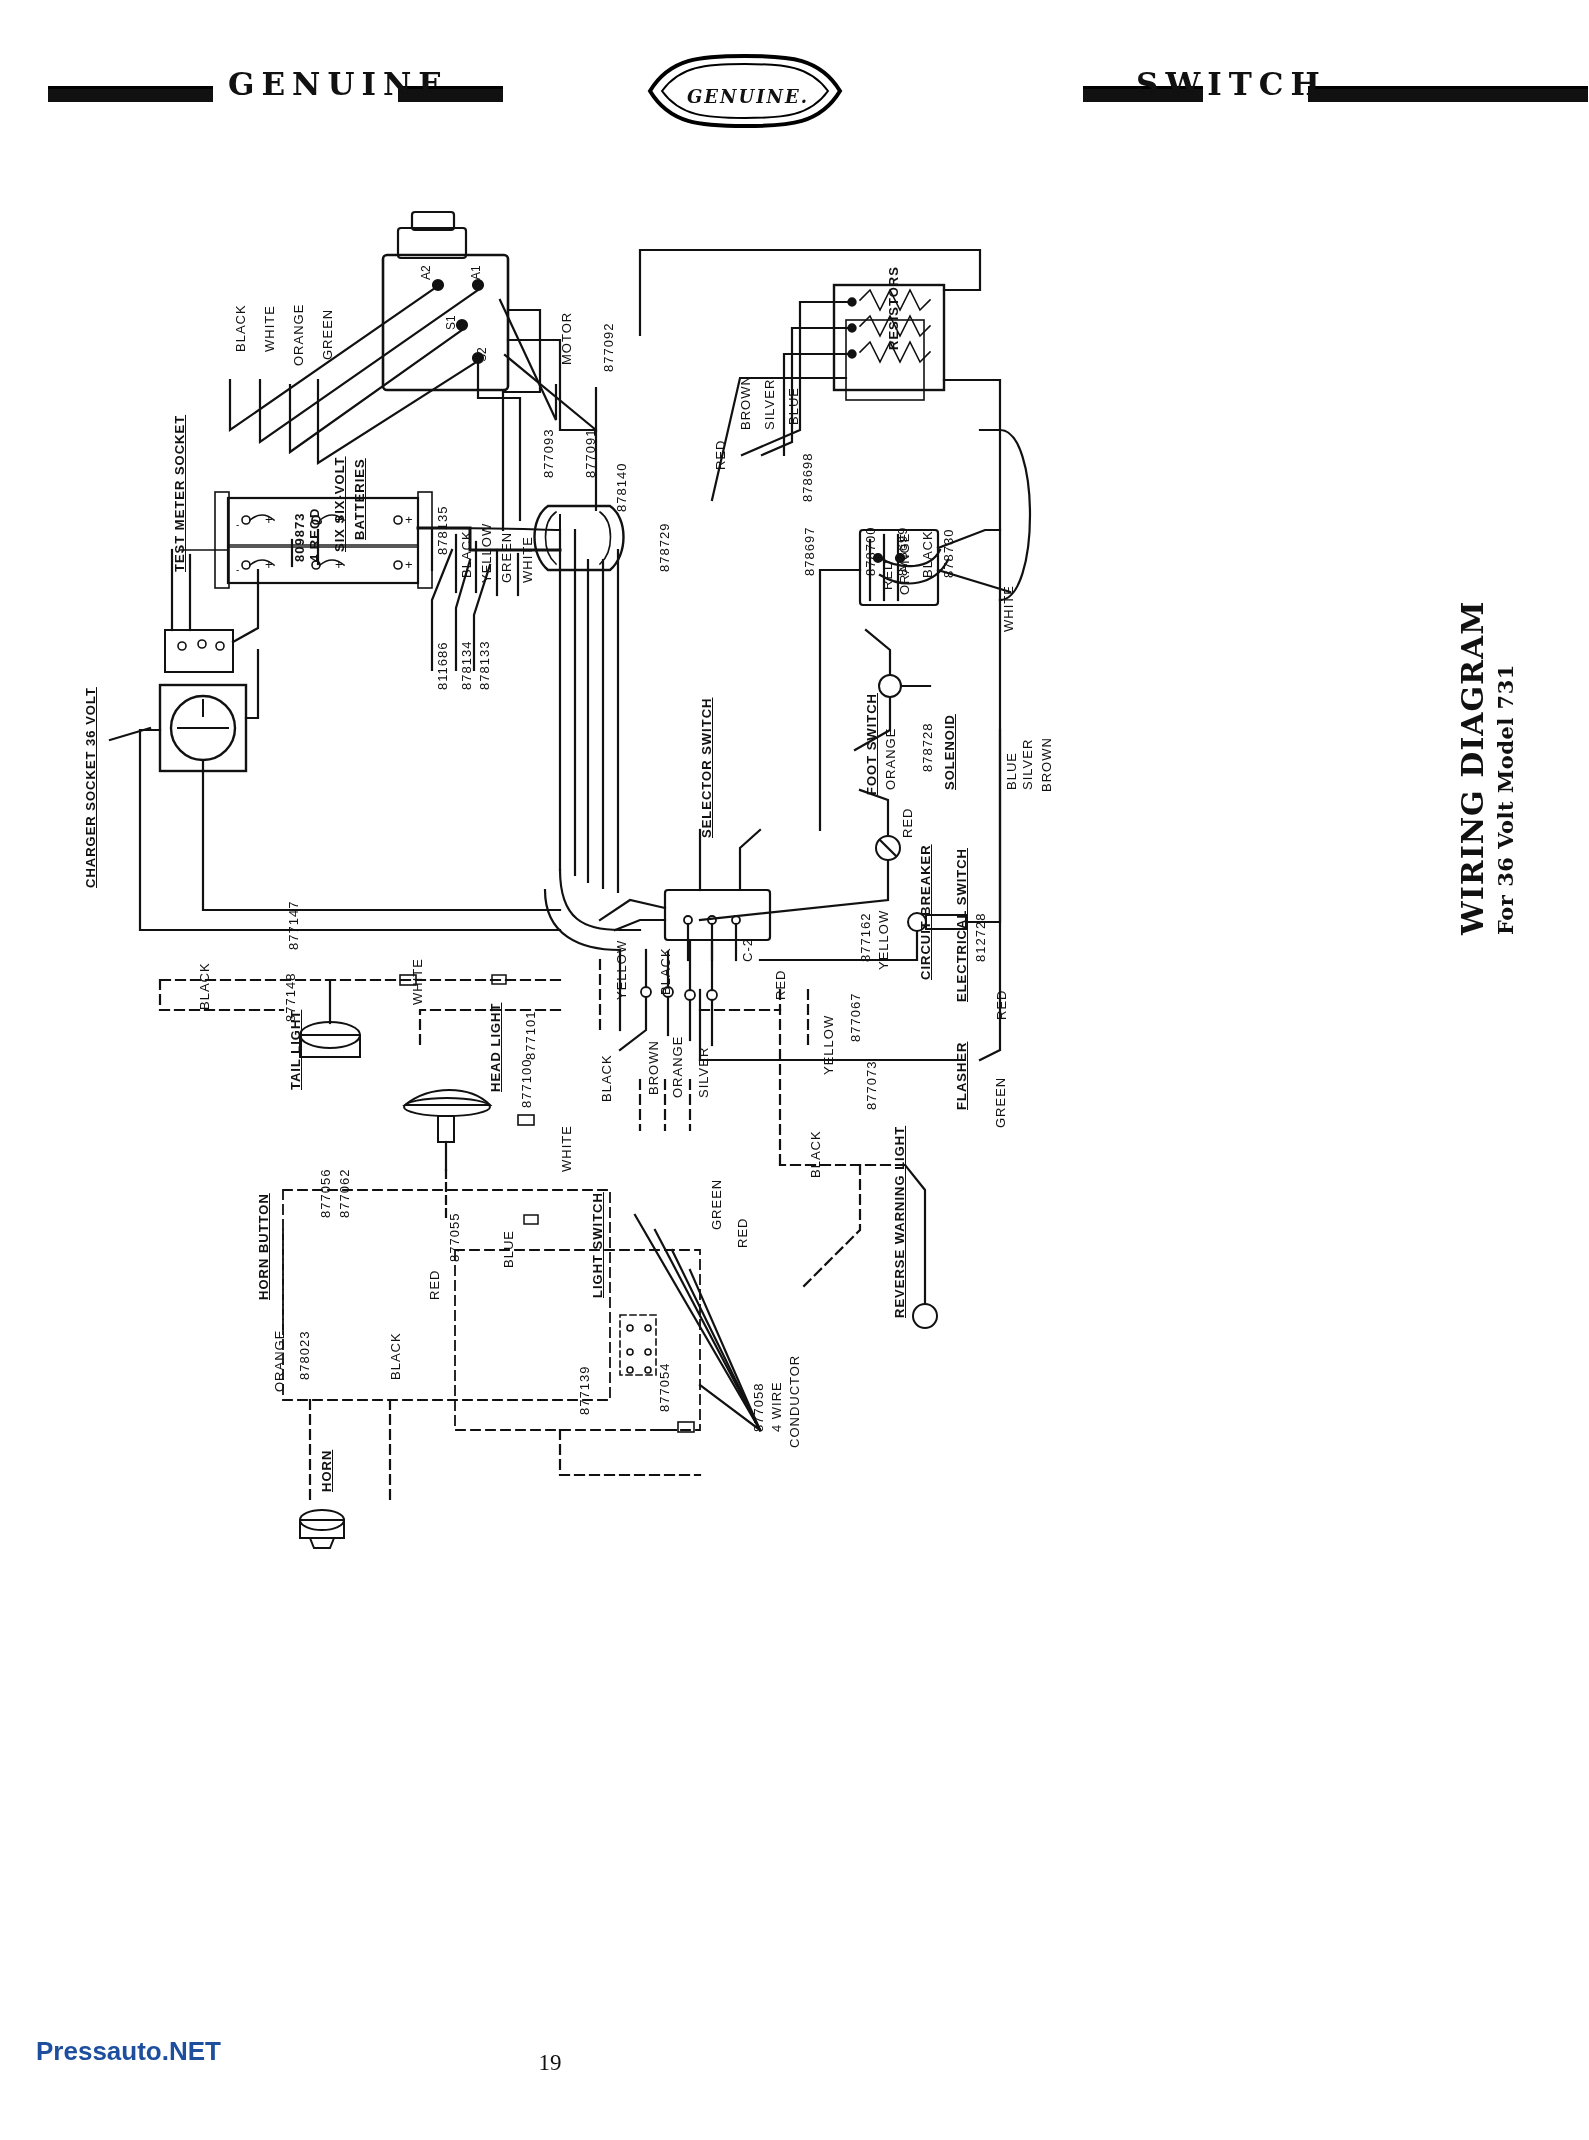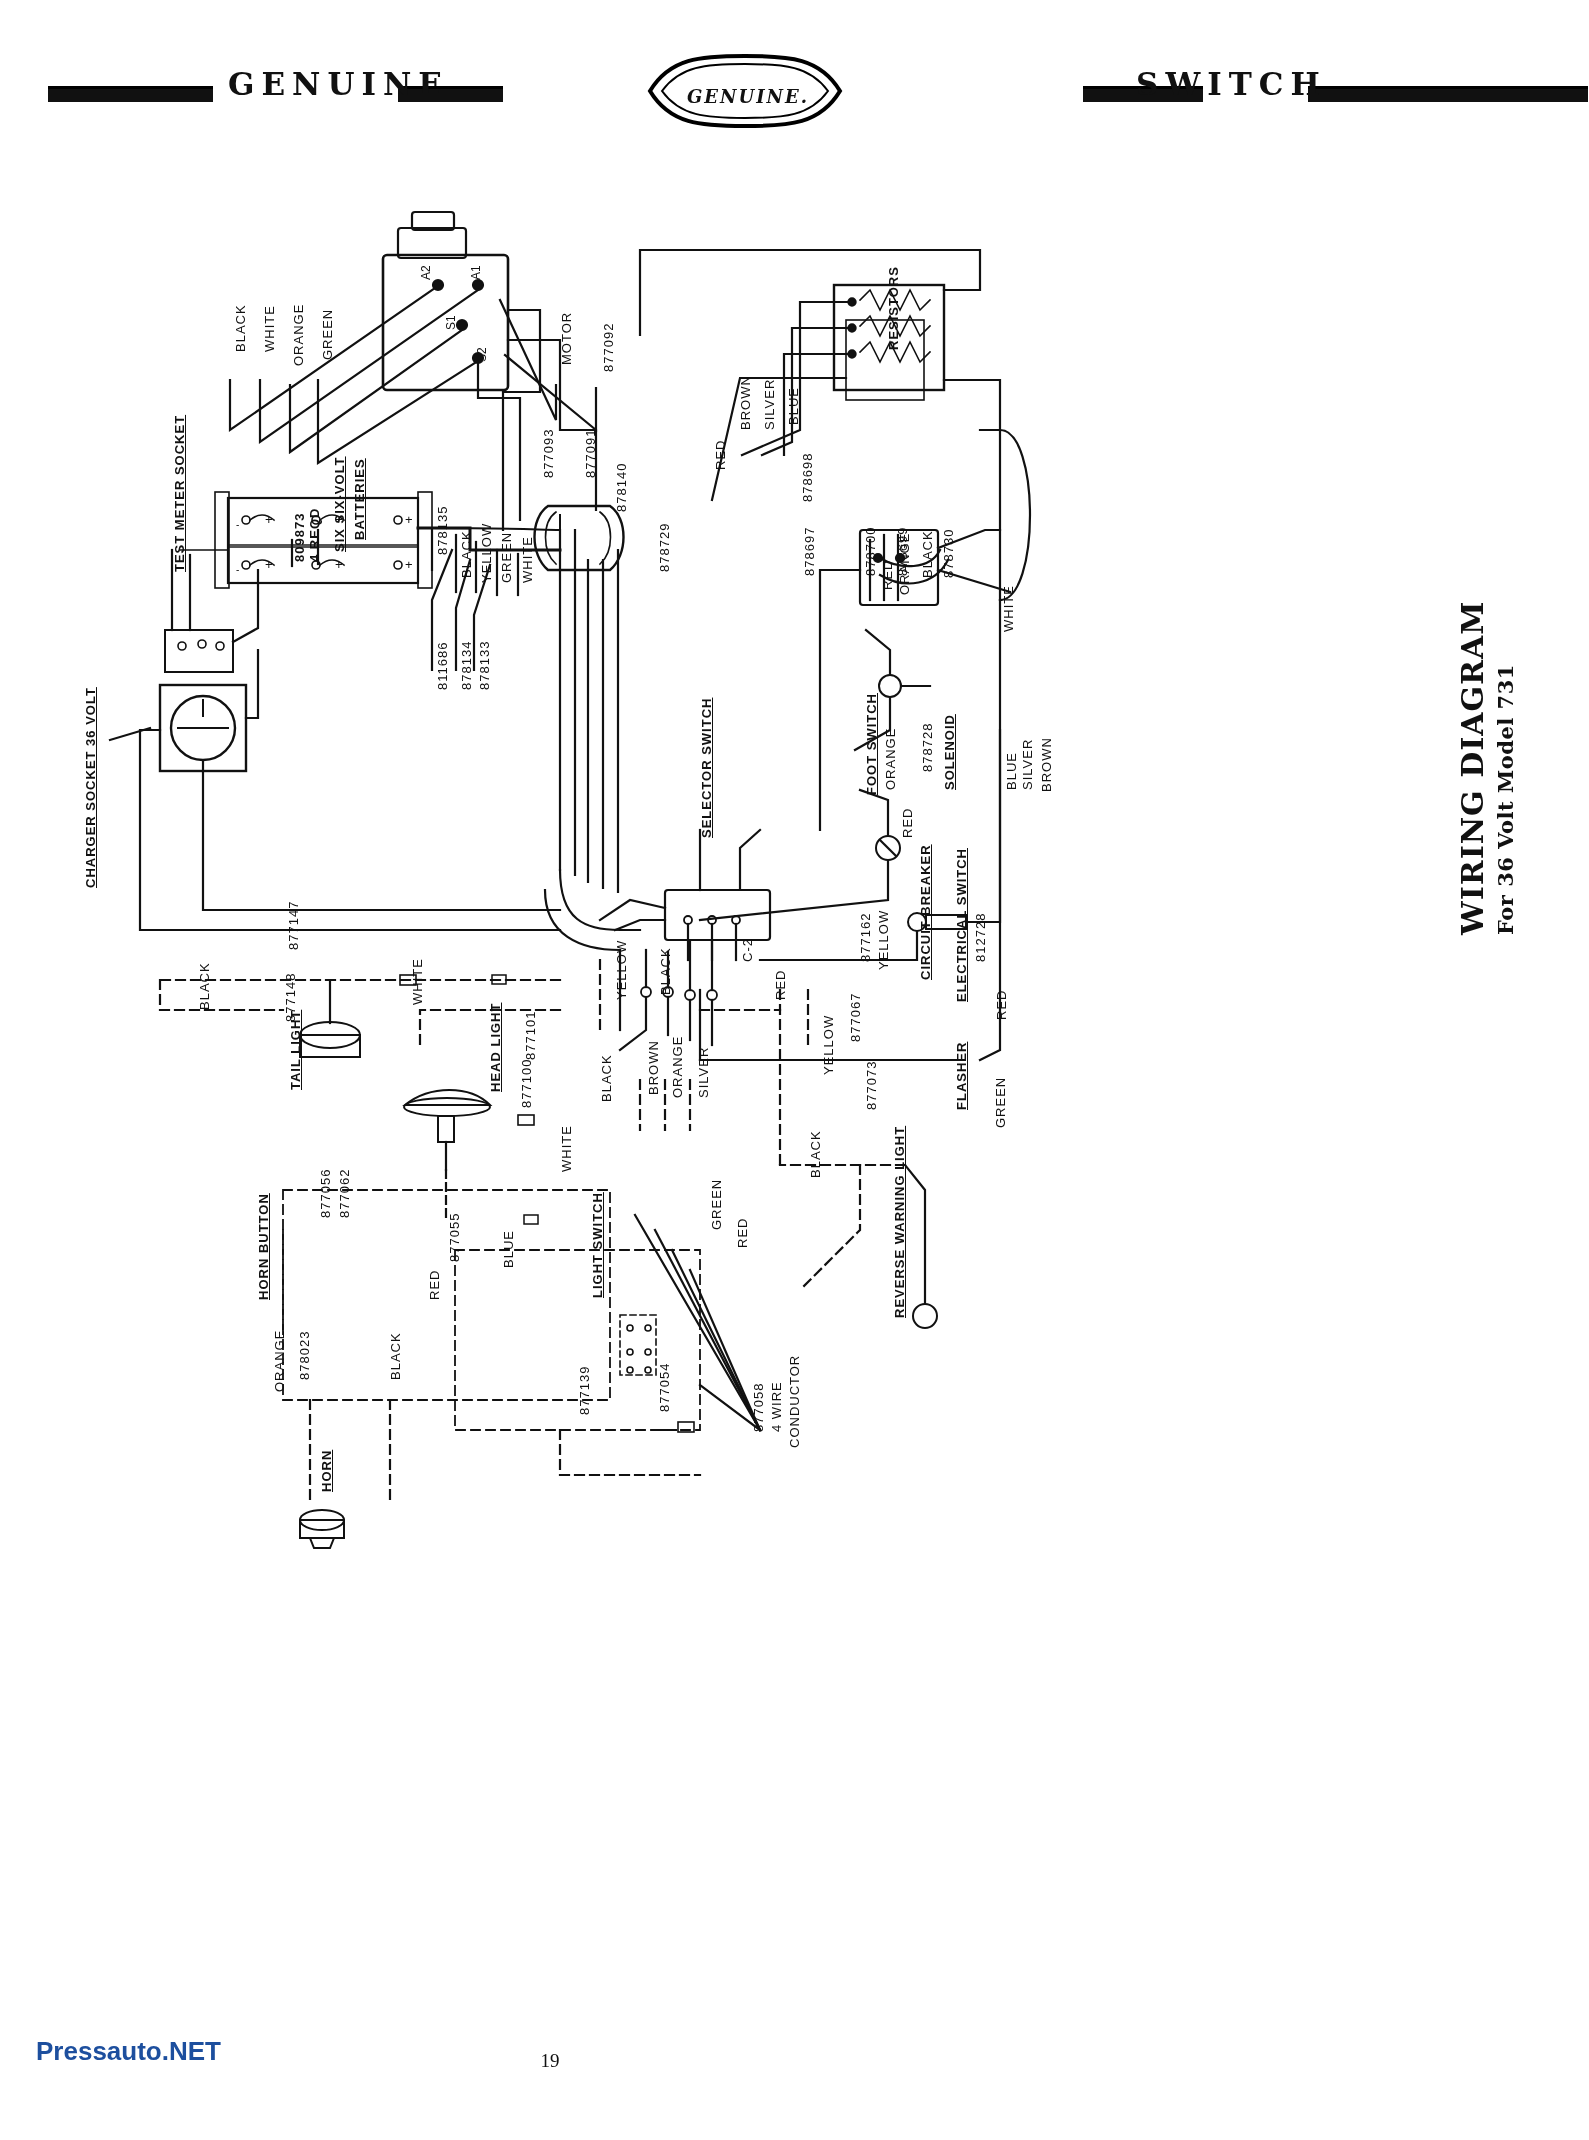--- a/index.html
+++ b/index.html
@@ -113,21 +113,21 @@
     font-size: 26px;
     font-weight: 700;
     color: #1d4f9e;
   }
   #page-number {
     position: absolute;
     left: 0; top: 2050px;
     width: 1100px;
     text-align: center;
     font-family: "Liberation Serif", serif;
-    font-size: 19px;
+    font-size: 23px;
     color: #111;
   }
 </style>
 </head>
 <body>
 
 <div id="header">
   <div class="hdr-rule left"></div>
   <div class="hdr-rule left2"></div>
   <div class="hdr-word genuine">GENUINE</div>

